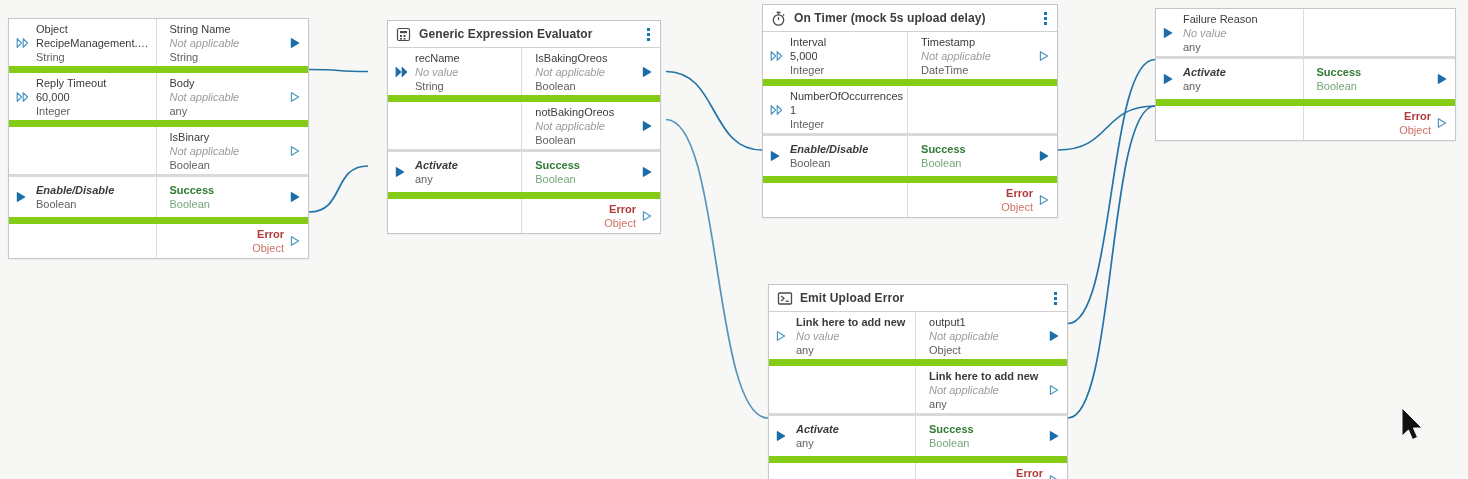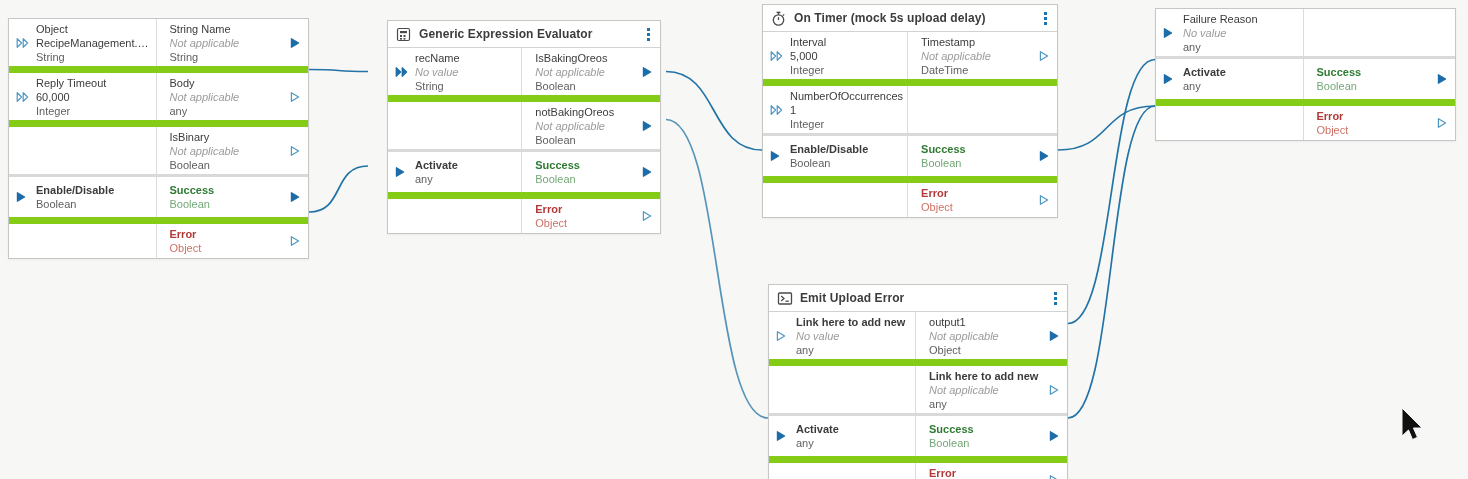--- a/index.html
+++ b/index.html
@@ -11,28 +11,28 @@
   .node-header{height:26px;display:flex;align-items:center;gap:7px;padding:0 8px;border-bottom:1px solid #d2d2d2;}
   .node-title{font-size:12px;color:var(--header-text,#3c3c3c);font-weight:600;letter-spacing:.1px;white-space:nowrap;overflow:hidden;}
   .hicon{display:inline-flex;width:16px;height:15px;flex:0 0 auto;}
   .kebab{margin-left:auto;display:flex;flex-direction:column;gap:2px;padding:3px 2px;cursor:pointer;}
   .kebab i{width:3px;height:3px;background:var(--kebab,#1b74ae);display:block;}
   .sec .row{display:grid;grid-template-columns:49% 51%;border-bottom:7px solid #84cc16;}
   .sec .row:last-child{border-bottom:none;}
   .sec-upper .row{height:47px;}
   .sec-lower{border-top:3px solid #d9d9d9;}
   .sec-lower .row:first-child{height:40px;}
-  .sec-lower .row:last-child{height:34px;}
+  .sec-lower .row:last-child{height:34px;text-align:right;}
   .cell{position:relative;display:flex;align-items:center;box-sizing:border-box;}
   .cell.r{border-left:1px solid #dcdcdc;}
   .cell.l .ptext{padding-left:27px;}
   .cell.r .ptext{padding-left:13px;padding-right:24px;}
   .ptext{line-height:14px;font-size:11px;width:100%;box-sizing:border-box;}
   .pname{color:var(--text,#3b3b3b);white-space:nowrap;overflow:hidden;text-overflow:ellipsis;}
-  .pname.bold{font-weight:700;}
+  .pname.bold{font-weight:700;font-style:italic;}
   .pname.bi{font-weight:700;}
   .pvalue{color:var(--text,#3b3b3b);white-space:nowrap;overflow:hidden;text-overflow:ellipsis;}
   .pvalue.muted{color:var(--muted,#9b9b9b);font-style:italic;}
   .ptype{color:var(--type,#5f5f5f);}
   .c-success .pname{color:var(--success,#2f7b33);font-weight:700;}
   .c-success .ptype{color:var(--success-soft,#74a877);}
   .c-error .pname{color:var(--error,#b13a3a);font-weight:700;}
   .c-error .ptype{color:var(--error-soft,#cd7265);}
   .port{position:absolute;top:50%;transform:translateY(-50%);display:inline-flex;cursor:crosshair;}
   .port.in{left:7px;}

